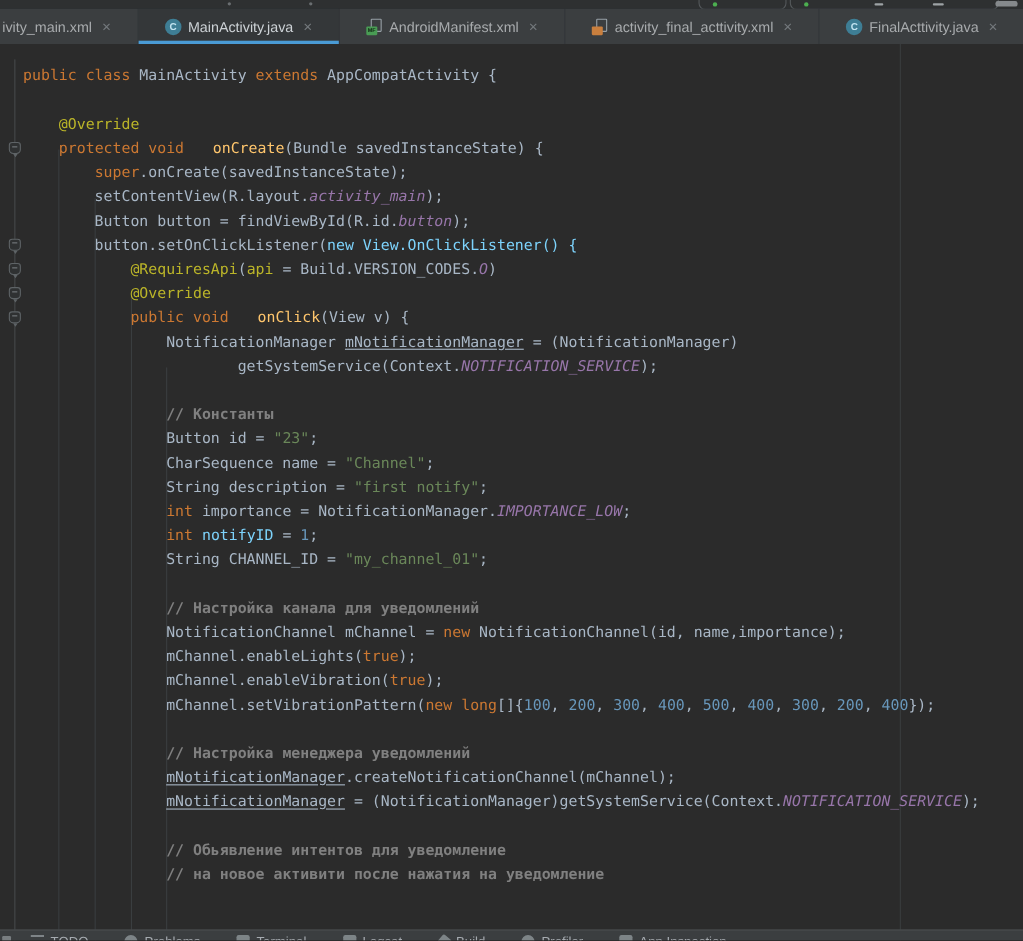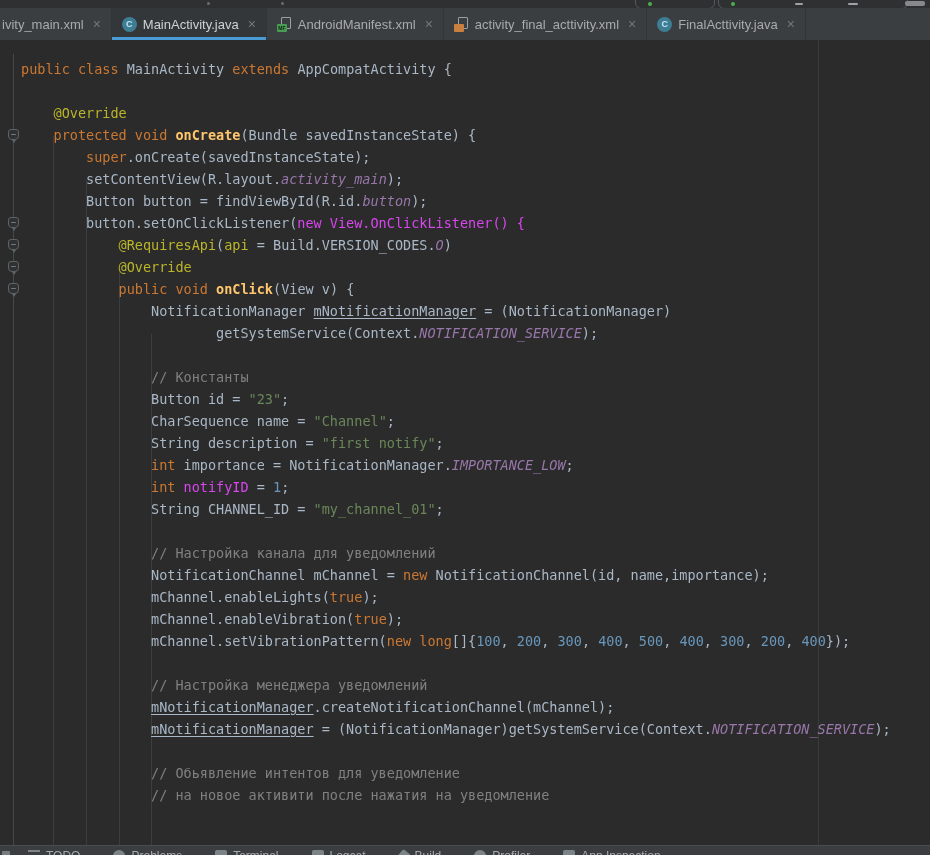--- a/index.html
+++ b/index.html
@@ -11,21 +11,21 @@
     border-bottom:1px solid #242628;overflow:hidden;}
   .pill{position:absolute;top:-9px;height:16px;border:1px solid #54585B;border-radius:6px;background:transparent;}
   .gdot{position:absolute;width:4px;height:4px;border-radius:50%;background:#4CAF50;top:2px;}
   .wdash{position:absolute;height:2px;background:#9DA2A5;top:3px;border-radius:1px;}
   .graydot{position:absolute;width:3px;height:3px;border-radius:50%;background:#6A6E71;top:2px;}
   .corner-blob{position:absolute;width:20px;height:5px;background:#85898C;border-radius:2px;top:1px;}
 
   
   .tabbar{position:absolute;left:0;top:8px;width:930px;height:32px;background:#3B3E40;
     border-bottom:1px solid #2A2C2E;display:flex;align-items:stretch;overflow:hidden;}
-  .tab{position:relative;display:flex;align-items:center;gap:6px;padding:0 10px;
+  .tab{position:relative;display:flex;align-items:center;gap:6px;padding:0 24px;
     color:#A8ABAD;font-size:13px;border-right:1px solid #333639;cursor:default;white-space:nowrap;}
   .tab.truncated{padding-left:2px;}
   .tab.active{background:#343739;color:#CDD2D6;}
   .tab.active::after{content:"";position:absolute;left:0;right:0;bottom:0;height:3px;background:#4A9BD5;}
   .tclose{color:#73787C;font-size:14px;line-height:14px;margin-left:3px;}
   .ticon{width:15px;height:15px;position:relative;display:inline-block;flex:none;}
   .java-class-icon{border-radius:50%;background:#3E7E95;color:#C2E4F1;
     font:bold 9px/15px "Liberation Sans",sans-serif;text-align:center;}
   .file-icon .fpart{position:absolute;top:0;right:1px;width:8px;height:10px;
     border:1px solid #98A1A7;border-radius:1px;}
@@ -37,27 +37,27 @@
   
   .editor{position:absolute;left:0;top:40px;width:930px;height:818px;background:#2B2B2B;overflow:hidden;}
   .gutter-line{position:absolute;left:13px;top:14px;bottom:0;width:1px;background:#46494B;}
   .indent-guide{position:absolute;width:1px;background:#3A3E40;}
   .margin-line{position:absolute;left:818px;top:0;bottom:0;width:1px;background:#393C3E;}
   .code{position:absolute;left:21px;top:18px;
     font-family:"DejaVu Sans Mono",monospace;font-size:13.5px;line-height:22px;color:#A9B7C6;}
   .line{height:22px;white-space:pre;}
   .c-kw{color:#CC7832;}
   .c-def{color:#A9B7C6;}
-  .c-md{color:#FFC66D;font-weight:bold;}
+  .c-md{color:#FFC66D;font-weight:normal;margin-left:18px;}
   .c-ann{color:#BBB529;}
   .c-str{color:#6A8759;}
   .c-num{color:#6897BB;}
-  .c-cmt{color:#808080;}
+  .c-cmt{color:#808080;font-weight:bold;}
   .c-const{color:#9876AA;font-style:italic;}
-  .c-dim{color:#d946ef;}
+  .c-dim{color:#7dd3fc;}
   .u{text-decoration:underline;text-underline-offset:2px;}
   .fold{position:absolute;left:8px;width:11px;height:11px;box-sizing:border-box;
     border:1px solid #5E6366;border-radius:3px 3px 4px 4px;background:#2F3132;color:#8A9094;
     font:9px/9px "DejaVu Sans Mono",monospace;text-align:center;}
   .fold::after{content:"";position:absolute;left:3px;bottom:-4px;border-left:2px solid transparent;
     border-right:2px solid transparent;border-top:3px solid #5E6366;}
 
   
   .bottombar{position:absolute;left:0;top:845px;width:930px;height:26px;background:#3B3E40;
     border-top:1px solid #4A4D4F;display:flex;align-items:flex-start;gap:33px;

